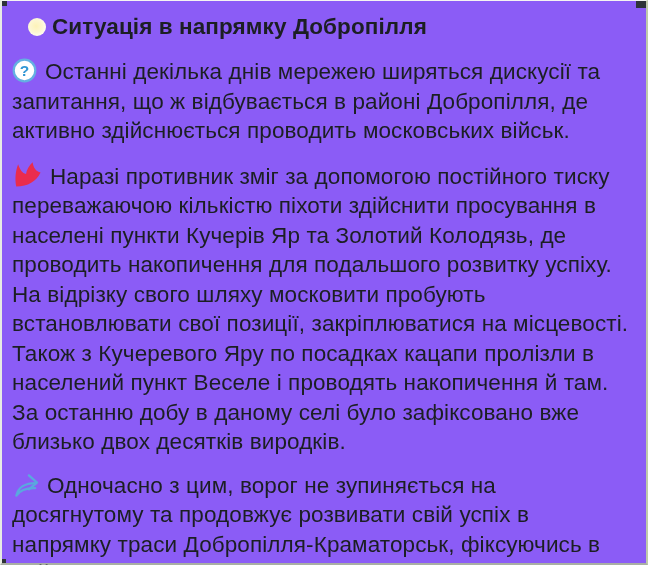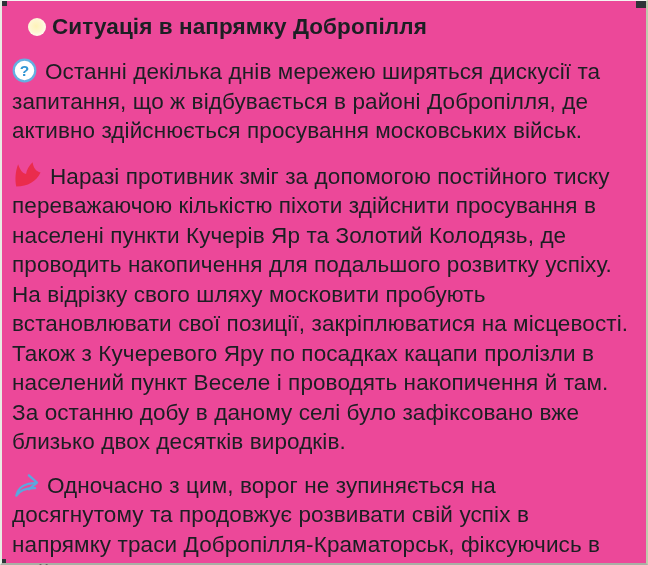--- a/index.html
+++ b/index.html
@@ -7,21 +7,21 @@
     width:648px;height:565px;
     background:#ffffff;
     font-family:"Liberation Sans","DejaVu Sans",sans-serif;
     color:#1c1f23;
     overflow:hidden;
     position:relative;
   }
   .bubble{
     box-sizing:border-box;
     width:648px;height:565px;
-    background:#ec4899;
+    background:#8b5cf6;
     border-left:2px solid #e9ece4;
     border-right:2px solid #bfc9ab;
     border-bottom:2px solid #a9afa4;
     border-top:1px solid #f4f4f2;
     padding:9px 14px 0 10px;
     position:relative;
   }
   
   .corner{position:absolute;background:#2e3338;}
   .corner.tl{top:0;left:0;width:5px;height:5px;}
@@ -67,21 +67,21 @@
   <div class="title-row">
     <span class="icon title-icon"></span><span>Ситуація в напрямку Добропілля</span>
   </div>
 
   <p class="para">
     <span class="icon" style="width:25px;height:25px;">
       <svg width="25" height="25" viewBox="0 0 25 25">
         <circle cx="12.5" cy="12.5" r="10.8" fill="#ffffff" stroke="#64b0e2" stroke-width="2.2"></circle>
         <text x="12.5" y="17.6" text-anchor="middle" font-family="Liberation Sans, DejaVu Sans, sans-serif" font-size="15.5" font-weight="700" fill="#2f96d5">?</text>
       </svg>
-    </span><span>Останні декілька днів мережею ширяться дискусії та запитання, що ж відбувається в районі Добропілля, де активно здійснюється просування московських військ.</span>
+    </span><span>Останні декілька днів мережею ширяться дискусії та запитання, що ж відбувається в районі Добропілля, де активно здійснюється проводить московських військ.</span>
   </p>
 
   <p class="para">
     <span class="icon" style="width:30px;height:28px;">
       <svg width="30" height="28" viewBox="0 0 32 30">
         <path d="M4.5 28.5
                  C3 21 3.5 12 6.5 4.5
                  C8.5 10.5 11 14 15 15
                  C15.5 11 18 6.5 22 2.5
                  C23 9 26 12.5 30.5 13.5

